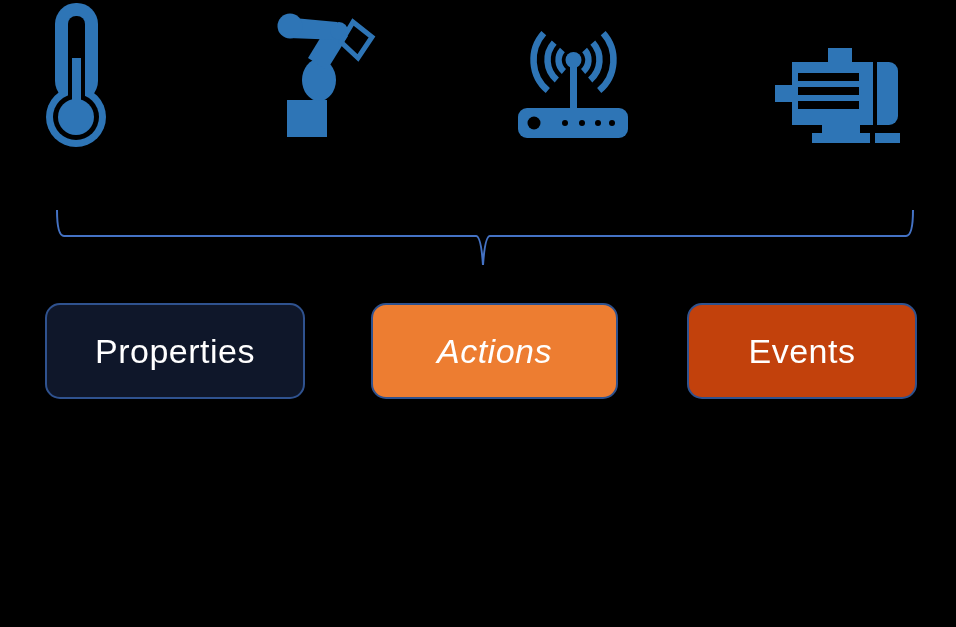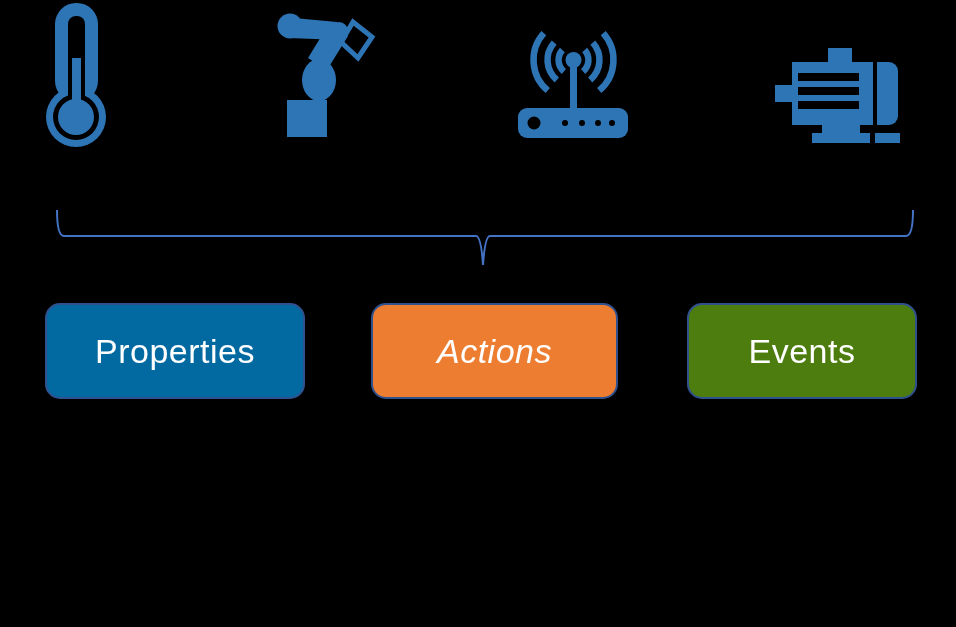--- a/index.html
+++ b/index.html
@@ -96,25 +96,25 @@
     <path class="fg" d="M104,16 h12 a9,9 0 0 1 9,9 v45 a9,9 0 0 1 -9,9 h-12 z"></path>
     <rect class="fg" x="49" y="79" width="38" height="9"></rect>
     <rect class="fg" x="39" y="87" width="58" height="10"></rect>
     <rect class="fg" x="102" y="87" width="25" height="10"></rect>
   </svg>
 
   <svg id="brace" class="icon-svg" width="956" height="65" viewBox="0 0 956 65">
     <path class="brace-path" d="M 57 5 Q 57 31 64 31 L 476 31 Q 481 31 483 60 Q 485 31 490 31 L 906 31 Q 913 31 913 5"></path>
   </svg>
 
-  <div class="box" id="box-properties" style="background-color: #0369a1;">
+  <div class="box" id="box-properties" style="background-color: #0f172a;">
     <span>Properties</span>
   </div>
 
   <div class="box" id="box-actions" style="background-color: rgb(237, 125, 49); font-style: italic;">
     <span>Actions</span>
   </div>
 
-  <div class="box" id="box-events" style="background-color: #4d7c0f;">
+  <div class="box" id="box-events" style="background-color: #c2410c;">
     <span>Events</span>
   </div>
 
 </div>
 
 </body></html>

